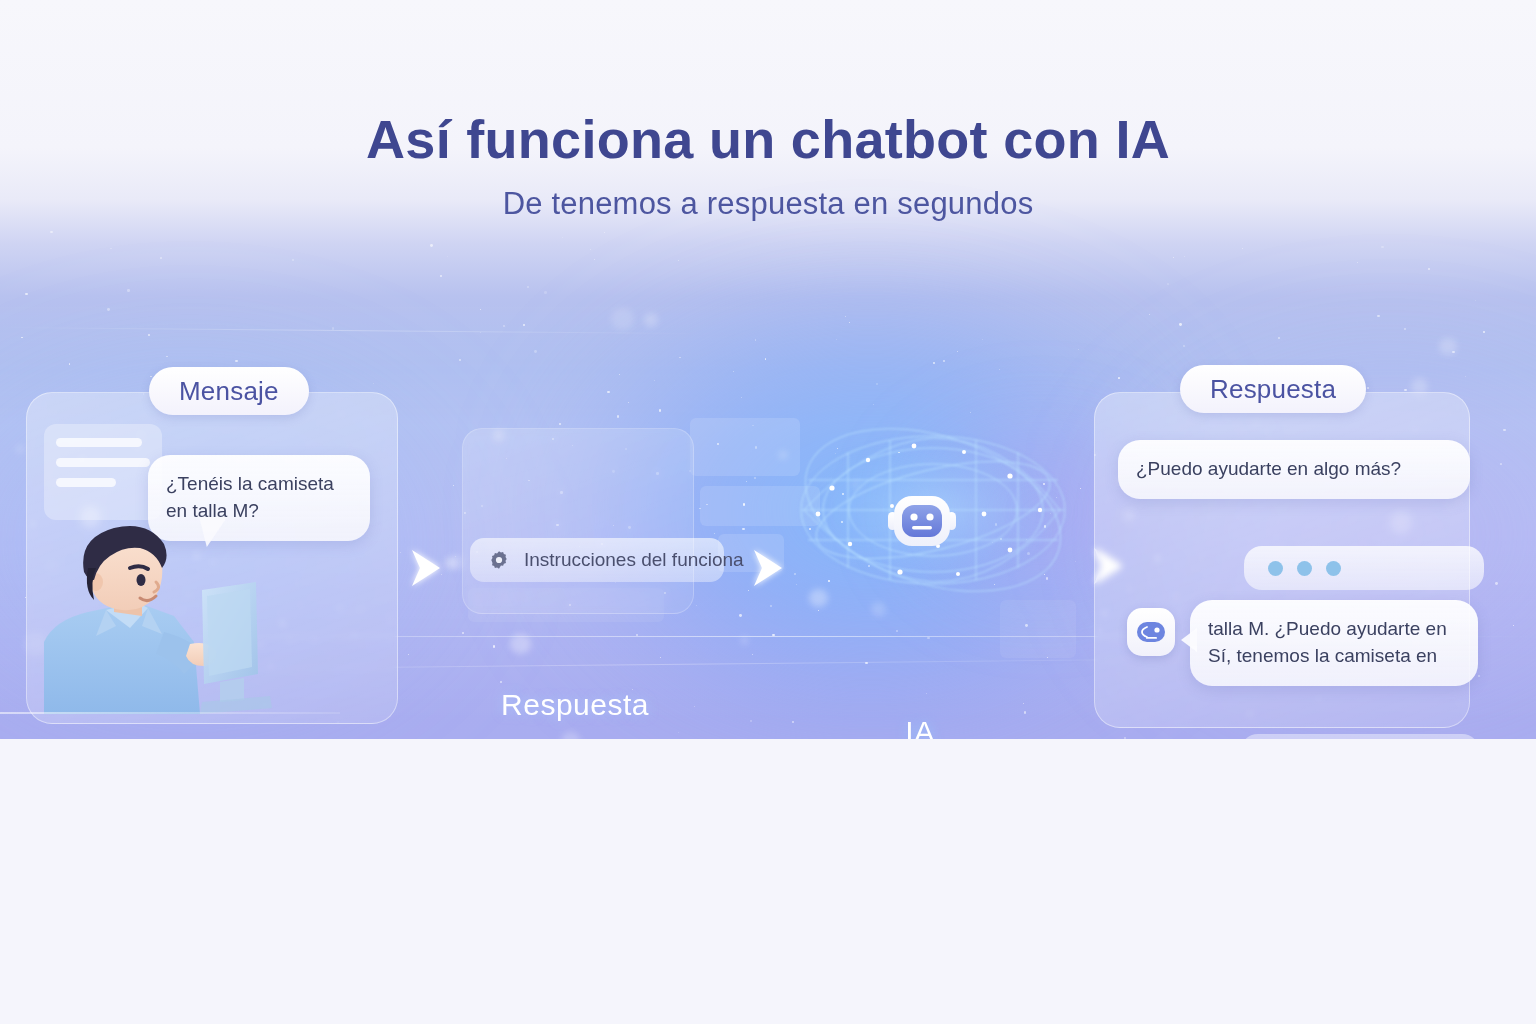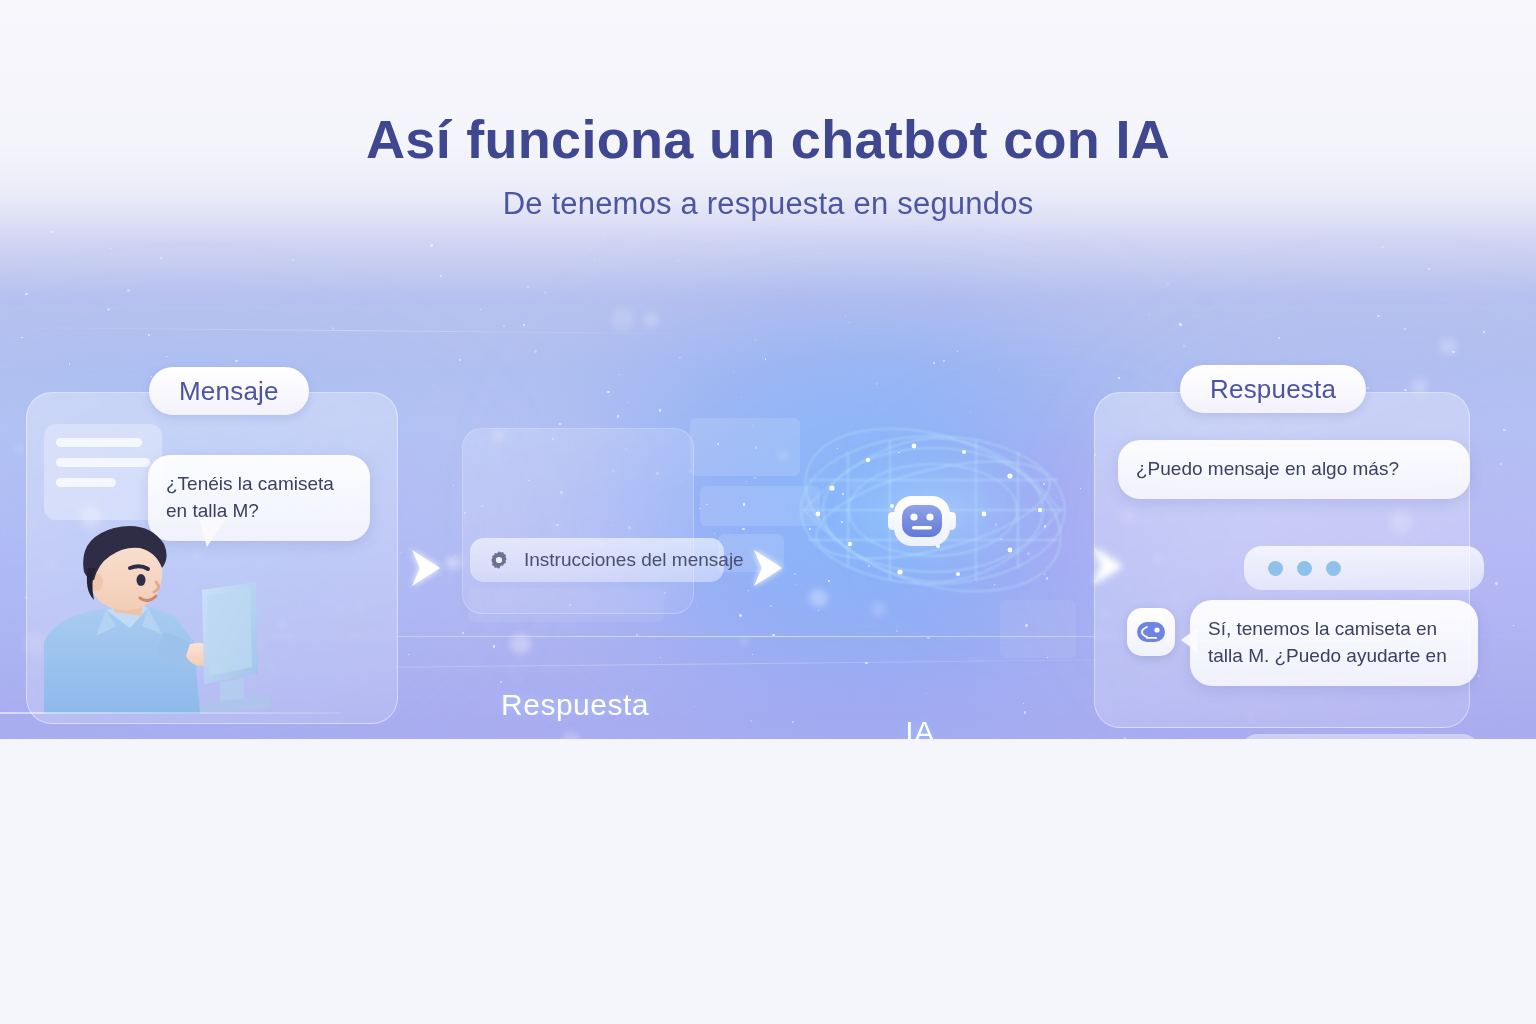--- a/index.html
+++ b/index.html
@@ -711,21 +711,21 @@
 
 
 
   <div class="ctx-row" style="left:470px;top:538px;width:254px;height:44px;
        background:linear-gradient(180deg, rgba(255,255,255,.60), rgba(252,252,255,.40));
        color:#4a4f6e;">
     <svg class="ctx-ico" viewBox="0 0 24 24">
       <path d="M12 2.4l2.1 1.3 2.4-.5.8 2.3 2.3.8-.5 2.4 1.3 2.1-1.3 2.1.5 2.4-2.3.8-.8 2.3-2.4-.5L12 21.6l-2.1-1.3-2.4.5-.8-2.3-2.3-.8.5-2.4L3.6 12l1.3-2.1-.5-2.4 2.3-.8.8-2.3 2.4.5z" fill="#6b7190"></path>
       <circle cx="12" cy="12" r="3.4" fill="#eef0fa"></circle>
     </svg>
-    <span>Instrucciones del mensaje</span>
+    <span>Instrucciones del funciona</span>
   </div>
 
   <div id="ctx-label">Respuesta</div>
 
   <svg class="arrow" style="left:742px;top:540px;" viewBox="0 0 56 56">
     <defs>
         <filter id="gl2" x="-60%" y="-60%" width="240%" height="240%">
       <feGaussianBlur stdDeviation="3.2" result="b"></feGaussianBlur>
           <feMerge>
             <feMergeNode in="b"></feMergeNode>
@@ -813,41 +813,41 @@
     <path d="M0 28 L22 28" stroke="rgba(255,255,255,.7)" stroke-width="3" filter="url(#gl3)"></path>
   </svg>
 
   <div class="panel" style="left:1094px;top:392px;width:376px;height:336px;"></div>
 
   <div class="pill" style="left:1180px;top:365px;">
     <span>Respuesta</span>
   </div>
 
   <div class="bubble" id="ans-bubble">
-    <span class="ln">¿Puedo mensaje en algo más?</span>
+    <span class="ln">¿Puedo ayudarte en algo más?</span>
   </div>
 
   <div class="typing-bar" style="left:1244px;top:546px;width:240px;height:44px;">
     <span class="tdot"></span>
     <span class="tdot"></span>
     <span class="tdot"></span>
   </div>
 
   <div id="bot-avatar">
     <svg width="30" height="22" viewBox="0 0 30 22">
       <rect x="1" y="1" width="28" height="20" rx="10" fill="#6d85e0"></rect>
       <path d="M11 6 Q6 8 6 11 Q6 14 11 16" stroke="#ffffff" stroke-width="1.8" fill="none" stroke-linecap="round"></path>
       <circle cx="21" cy="9" r="2.6" fill="#ffffff"></circle>
       <rect x="10" y="16" width="11" height="1.8" rx="0.9" fill="#ffffff"></rect>
     </svg>
   </div>
 
   <div class="bubble" id="ans-bubble2">
+    <span class="ln">talla M. ¿Puedo ayudarte en</span>
     <span class="ln">Sí, tenemos la camiseta en</span>
-    <span class="ln">talla M. ¿Puedo ayudarte en</span>
   </div>
   <div class="tail" id="ans-tail2"></div>
 
   <div class="typing-bar" style="left:1240px;top:734px;width:240px;height:42px;opacity:.55;justify-content:center;">
     <span class="tdot sm"></span>
     <span class="tdot sm"></span>
     <span class="tdot sm"></span>
     <span style="width:26px;"></span>
     <span class="tdot big"></span>
     <span class="tdot big"></span>

